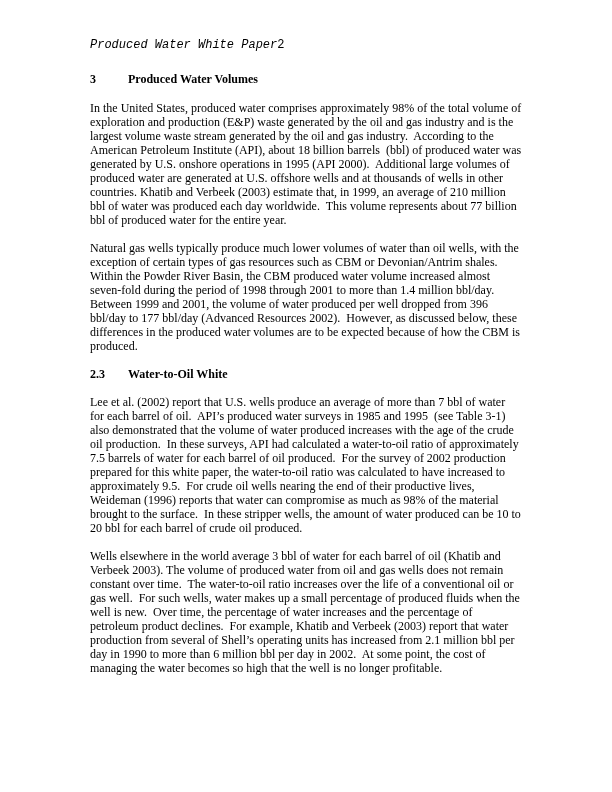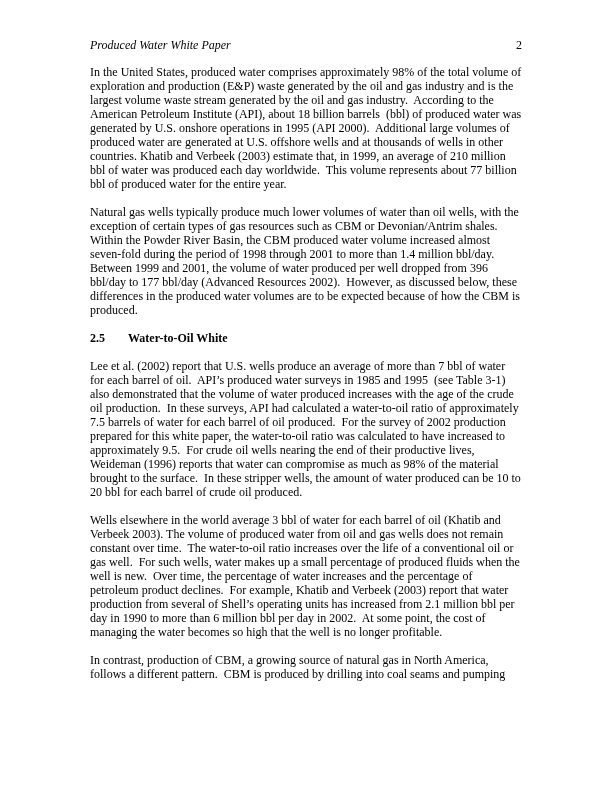--- a/index.html
+++ b/index.html
@@ -15,23 +15,23 @@
     background: #ffffff;
     color: #000000;
     font-family: "Liberation Serif", serif;
     font-size: 12px;
     line-height: 14px;
     padding: 38px 80px 0 90px;
     overflow: hidden;
   }
   .running-header {
     display: flex;
-    justify-content: space-between;
     align-items: baseline;
     width: 432px;
+    font-family: Liberation Mono, monospace;
   }
   .running-title {
     font-style: italic;
   }
   .section-heading {
     font-weight: bold;
     margin: 20px 0 15px 0;
   }
   .section-heading.sub {
     margin: 12px 0 14px 0;
@@ -48,20 +48,23 @@
 </head>
 <body>
 
 <div class="page">
 
   <div class="running-header">
     <span class="running-title">Produced Water White Paper</span>
     <span class="page-number">2</span>
   </div>
 
+  <div class="section-heading">
+    <span class="sec-num">3</span><span>Produced Water Volumes</span>
+  </div>
 
   <div class="para">In the United States, produced water comprises approximately 98% of the total volume of
 exploration and production (E&amp;P) waste generated by the oil and gas industry and is the
 largest volume waste stream generated by the oil and gas industry.  According to the
 American Petroleum Institute (API), about 18 billion barrels  (bbl) of produced water was
 generated by U.S. onshore operations in 1995 (API 2000).  Additional large volumes of
 produced water are generated at U.S. offshore wells and at thousands of wells in other
 countries. Khatib and Verbeek (2003) estimate that, in 1999, an average of 210 million
 bbl of water was produced each day worldwide.  This volume represents about 77 billion
 bbl of produced water for the entire year.</div>
@@ -69,21 +72,21 @@
   <div class="para">Natural gas wells typically produce much lower volumes of water than oil wells, with the
 exception of certain types of gas resources such as CBM or Devonian/Antrim shales.
 Within the Powder River Basin, the CBM produced water volume increased almost
 seven-fold during the period of 1998 through 2001 to more than 1.4 million bbl/day.
 Between 1999 and 2001, the volume of water produced per well dropped from 396
 bbl/day to 177 bbl/day (Advanced Resources 2002).  However, as discussed below, these
 differences in the produced water volumes are to be expected because of how the CBM is
 produced.</div>
 
   <div class="section-heading sub">
-    <span class="sec-num">2.5</span><span>Water-to-Oil White</span>
+    <span class="sec-num">2.3</span><span>Water-to-Oil White</span>
   </div>
 
   <div class="para">Lee et al. (2002) report that U.S. wells produce an average of more than 7 bbl of water
 for each barrel of oil.  API’s produced water surveys in 1985 and 1995  (see Table 3-1)
 also demonstrated that the volume of water produced increases with the age of the crude
 oil production.  In these surveys, API had calculated a water-to-oil ratio of approximately
 7.5 barrels of water for each barrel of oil produced.  For the survey of 2002 production
 prepared for this white paper, the water-to-oil ratio was calculated to have increased to
 approximately 9.5.  For crude oil wells nearing the end of their productive lives,
 Weideman (1996) reports that water can compromise as much as 98% of the material
@@ -93,16 +96,14 @@
   <div class="para">Wells elsewhere in the world average 3 bbl of water for each barrel of oil (Khatib and
 Verbeek 2003). The volume of produced water from oil and gas wells does not remain
 constant over time.  The water-to-oil ratio increases over the life of a conventional oil or
 gas well.  For such wells, water makes up a small percentage of produced fluids when the
 well is new.  Over time, the percentage of water increases and the percentage of
 petroleum product declines.  For example, Khatib and Verbeek (2003) report that water
 production from several of Shell’s operating units has increased from 2.1 million bbl per
 day in 1990 to more than 6 million bbl per day in 2002.  At some point, the cost of
 managing the water becomes so high that the well is no longer profitable.</div>
 
-  <div class="para">In contrast, production of CBM, a growing source of natural gas in North America,
-follows a different pattern.  CBM is produced by drilling into coal seams and pumping</div>
 
 </div>
 
 </body></html>

